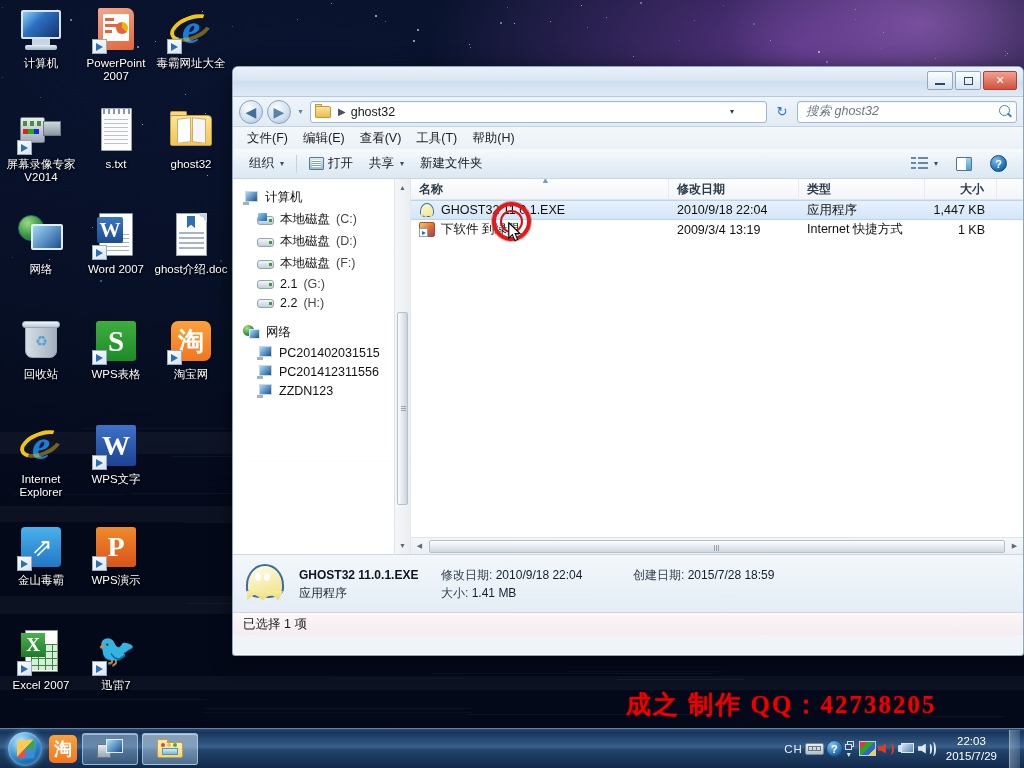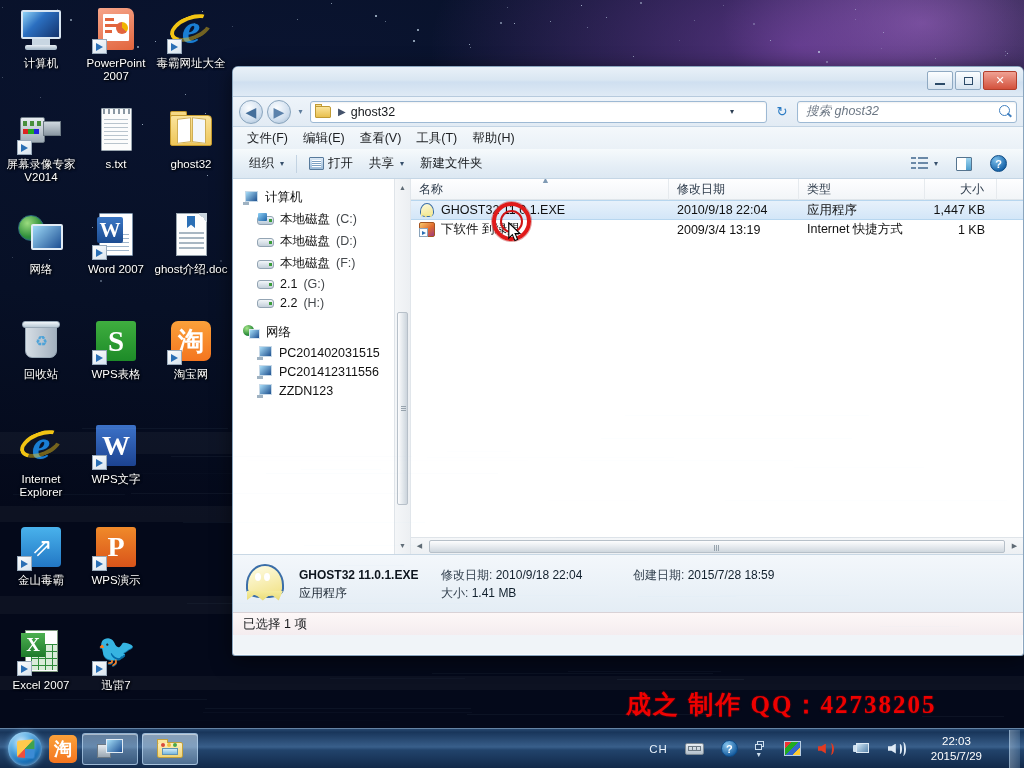--- a/index.html
+++ b/index.html
@@ -493,21 +493,21 @@
   #filepane{ flex:1; position:relative; background:#fff; overflow:hidden;}
   #colheader{
     height:21px; display:flex; align-items:center;
     background:linear-gradient(#fefeff,#f2f5f8);
     border-bottom:1px solid #dfe5ea;
     font-size:12px; color:#2c3a4a;
     position:relative;
   }
   .col{
     padding-left:8px; height:21px; line-height:21px;
-    border-right:1px solid #e6eaee; cursor:pointer; overflow:hidden; white-space:nowrap;
+    border-right:1px solid #e6eaee; cursor:pointer; overflow:hidden; white-space:nowrap;font-weight:bold;
   }
   .col.c-name{ width:258px; }
   .col.c-date{ width:130px; }
   .col.c-type{ width:126px; }
   .col.c-size{ width:72px; text-align:right; padding-right:12px; padding-left:0;}
   .sortmark{
     position:absolute; left:130px; top:-4px; width:11px; height:6px; color:#7f9ab4; font-size:9px;
   }
 
   .frow{
@@ -662,21 +662,21 @@
   .tk-fold .d1{position:absolute;left:4px;top:4px;width:4px;height:4px;border-radius:50%;background:#d84a3a;}
   .tk-fold .d2{position:absolute;left:10px;top:4px;width:4px;height:4px;border-radius:50%;background:#f0c040;}
   .tk-fold .d3{position:absolute;left:16px;top:4px;width:4px;height:4px;border-radius:50%;background:#4aa84a;}
   .qt-tao{
     width:28px;height:28px;border-radius:5px;
     background:linear-gradient(#fba13a,#f4751f);
     color:#fff;font-weight:bold;font-size:18px;line-height:28px;text-align:center;
   }
 
   #tray{
-    margin-left:auto; display:flex; align-items:center; gap:17px; padding-right:4px; height:40px;
+    margin-left:auto; display:flex; align-items:center; gap:2px; padding-right:4px; height:40px;
   }
   .tray-txt{ color:#e8f2fb; font-size:11.5px; letter-spacing:1px; }
   .tray-ic{ cursor:pointer; }
   .tr-keyboard{
     width:19px;height:12px;border-radius:2px;
     background:linear-gradient(#e9eef3,#b3c0cb); border:1px solid #7d8a95;
     position:relative;
   }
   .tr-keyboard::after{
     content:"";position:absolute;left:2px;top:2px;right:2px;bottom:3px;

